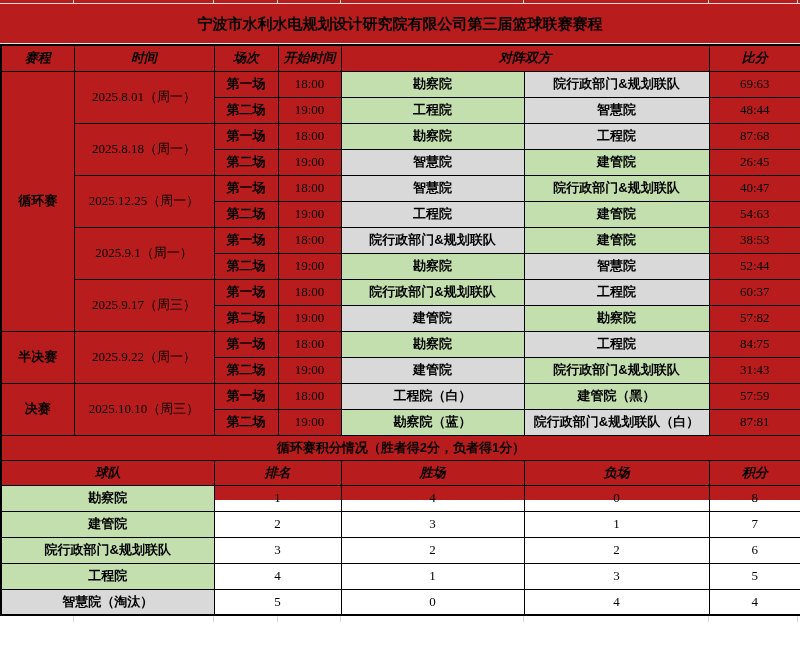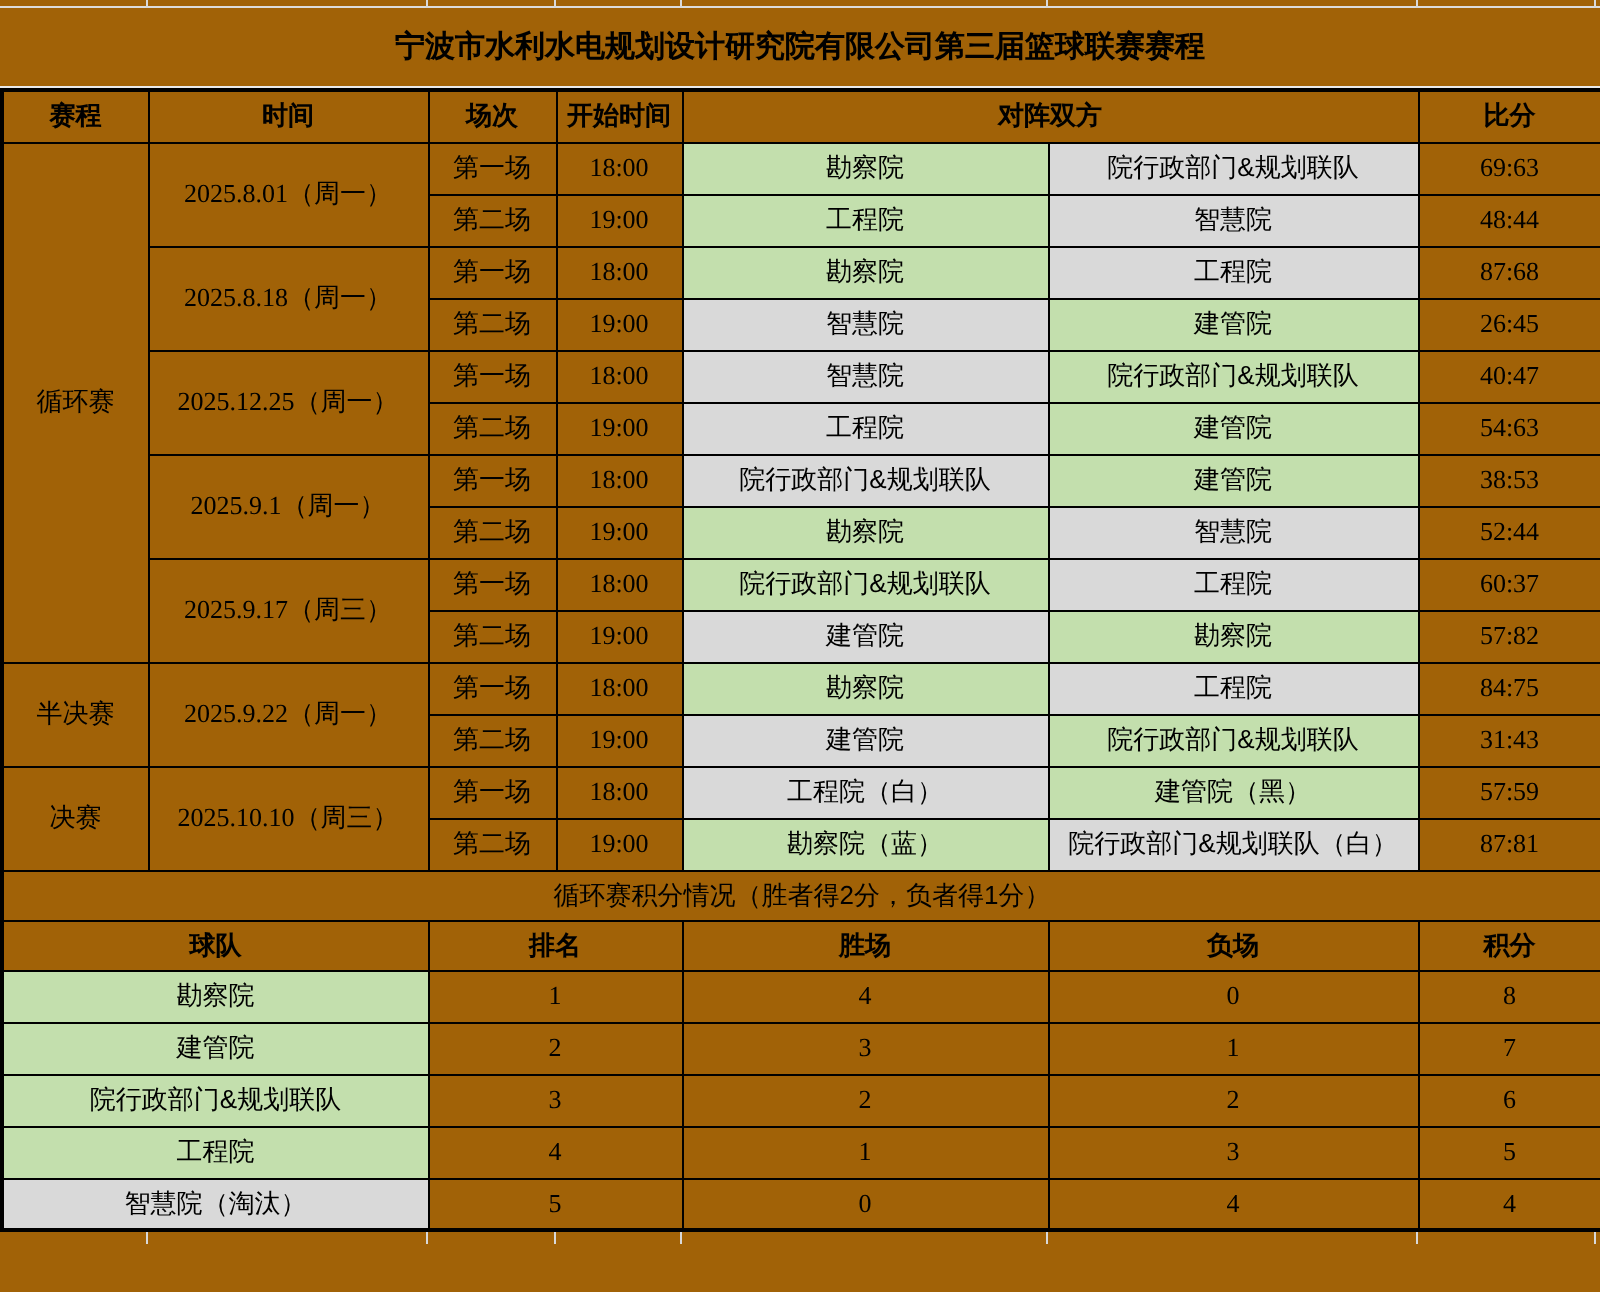--- a/index.html
+++ b/index.html
@@ -1,21 +1,21 @@
 <!DOCTYPE html>
 <html><head>
 <meta charset="utf-8">
 <style>
   html,body{margin:0;padding:0;}
   body{
     width:800px;height:646px;background:#ffffff;color:#000;
     font-family:"Liberation Sans","DejaVu Sans",sans-serif;
     overflow:hidden;
   }
-  #sheet{position:relative;width:800px;height:646px;background:#a16207;}
+  #sheet{position:relative;width:800px;height:500px;background:#b91c1c;}
   
   .strip{position:relative;width:800px;}
   #top-strip{height:4px;border-bottom:1px solid #dcdcdc;box-sizing:border-box;}
   #bottom-strip{height:6px;}
   .grid-stub{position:absolute;top:0;width:1px;background:#d9d9d9;}
   #top-strip .grid-stub{height:4px;}
   #bottom-strip .grid-stub{height:6px;}
 
   #title-row{
     height:40px;line-height:40px;text-align:center;
@@ -30,24 +30,24 @@
   table{
     border-collapse:collapse;table-layout:fixed;width:800px;
     border:2px solid #000;
   }
   td{
     border:1px solid #000;padding:0;text-align:center;vertical-align:middle;
     overflow:hidden;white-space:nowrap;font-size:13px;
   }
   tr.rs{height:26px;}   
   tr.rm{height:25px;}   
-  .hdr{font-weight:bold;}
-  .bold{font-weight:normal;}
+  .hdr{font-weight:bold;font-style:italic;}
+  .bold{font-weight:bold;}
   .num,.date{font-family:"Liberation Serif","DejaVu Serif",serif;font-weight:normal;}
-  .section{font-weight:normal;}
+  .section{font-weight:bold;}
 </style>
 </head>
 <body>
 
 <div id="sheet">
   <div id="top-strip" class="strip">
       <div class="grid-stub" style="left: 73px; background: rgb(217, 217, 217);"></div>
       <div class="grid-stub" style="left: 213px; background: rgb(217, 217, 217);"></div>
       <div class="grid-stub" style="left: 277px; background: rgb(217, 217, 217);"></div>
       <div class="grid-stub" style="left: 340px; background: rgb(217, 217, 217);"></div>

